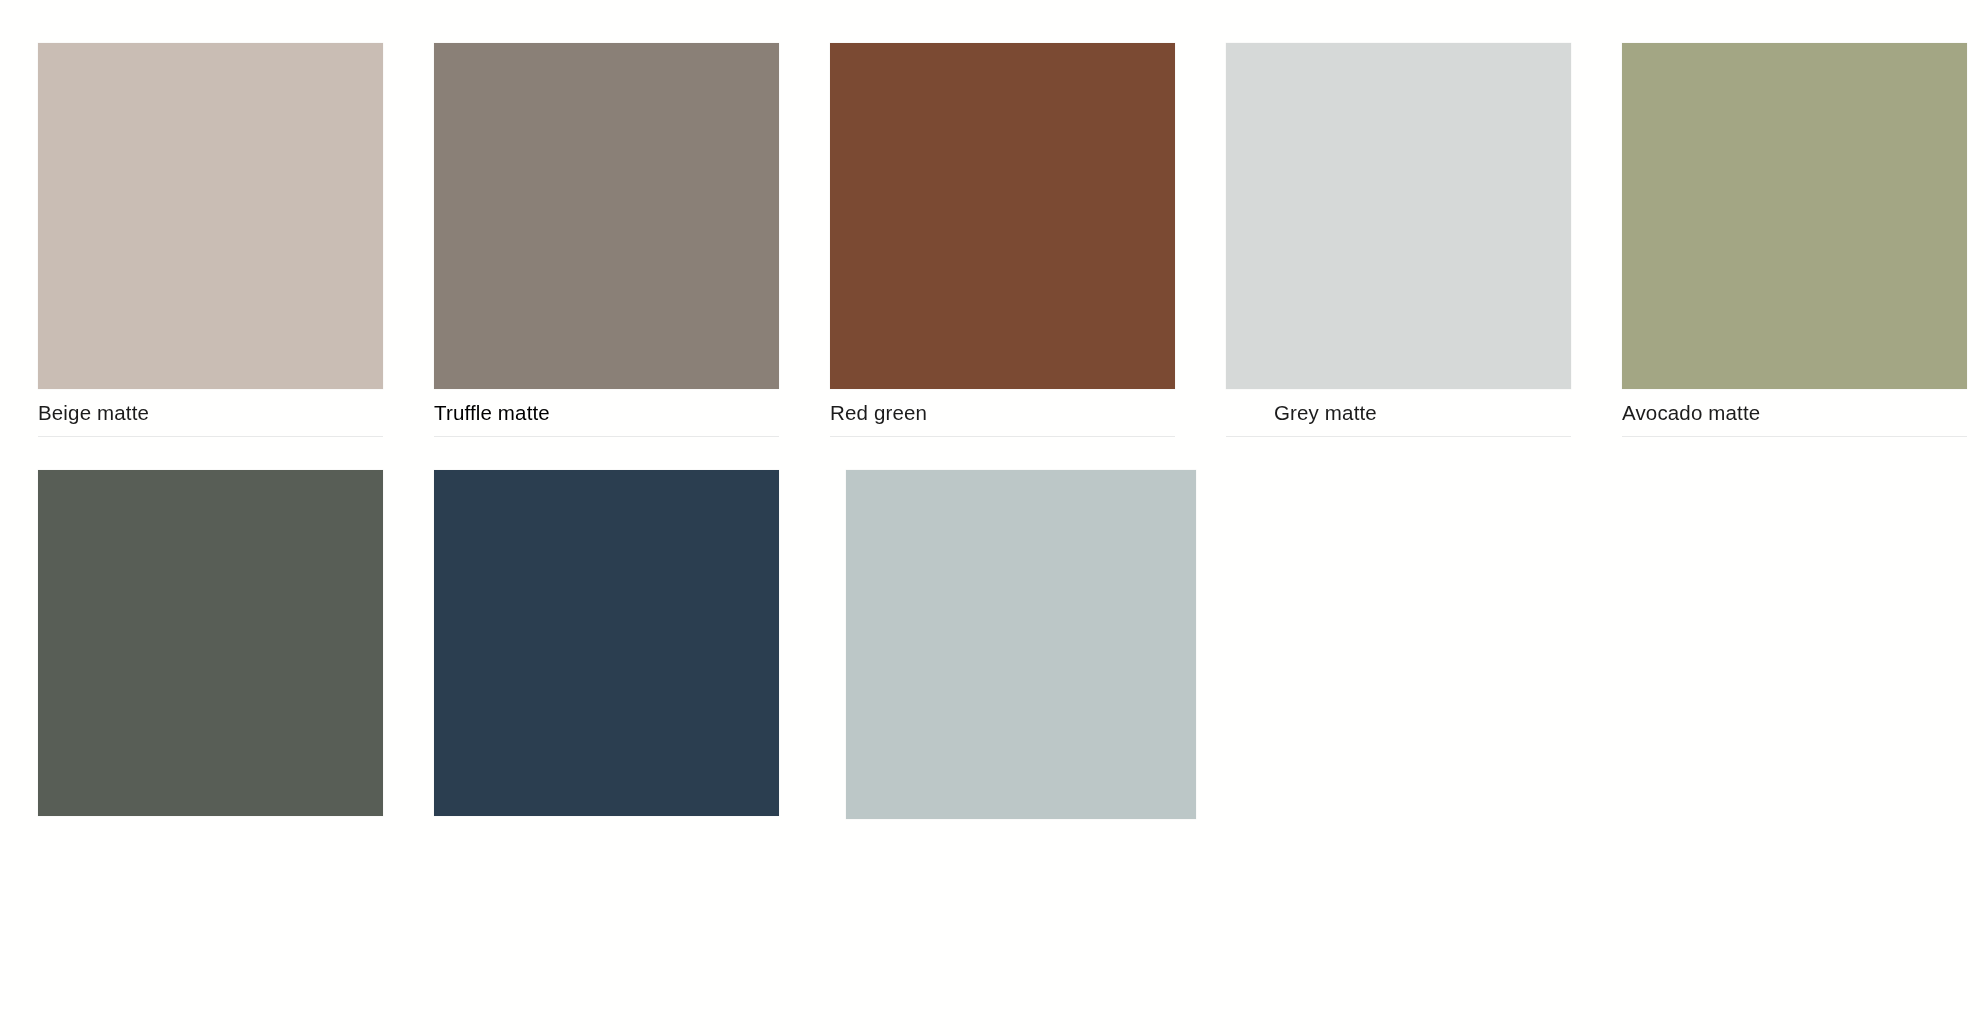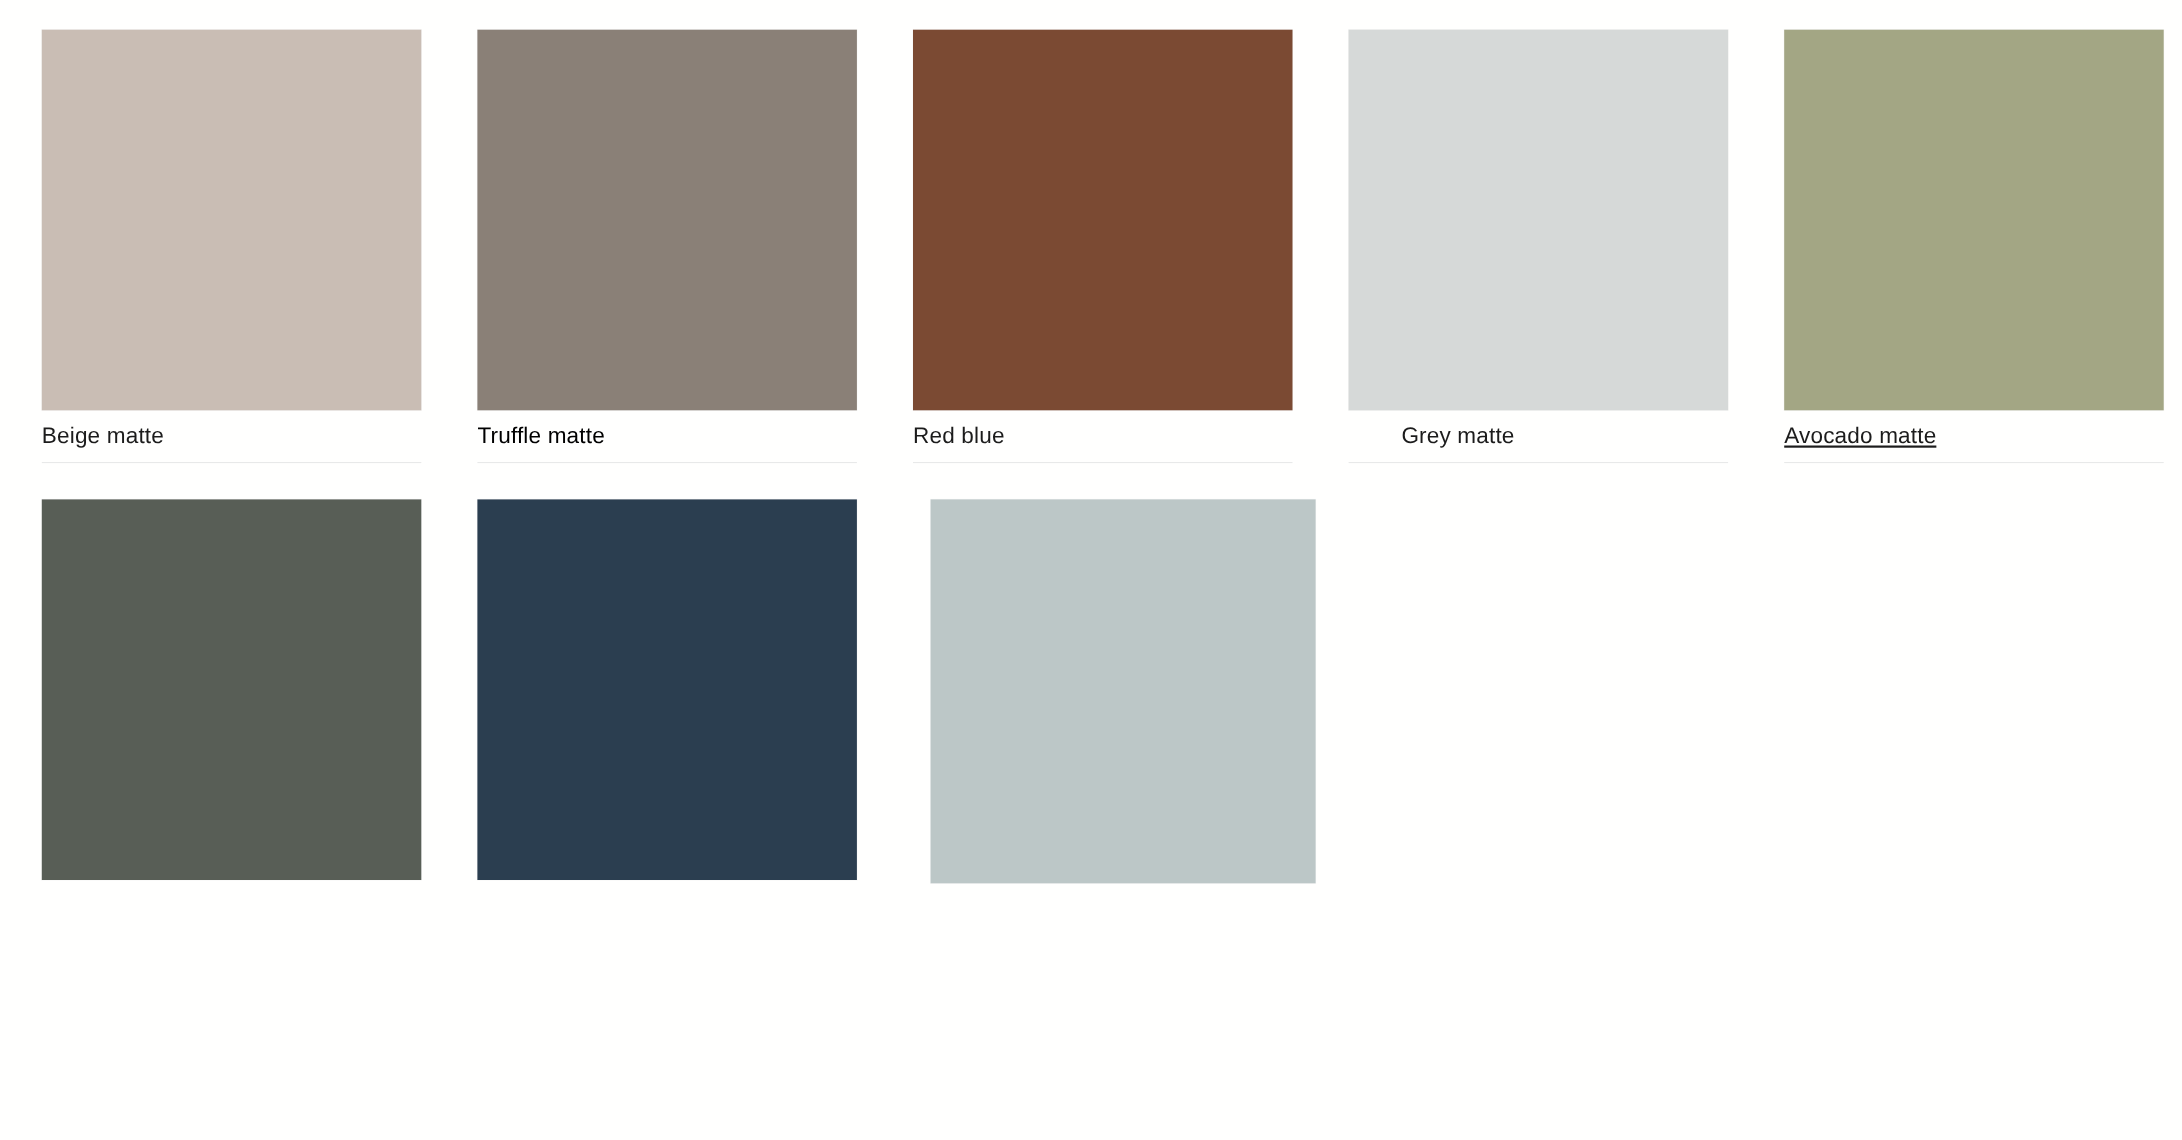--- a/index.html
+++ b/index.html
@@ -12,21 +12,21 @@
     height: 1036px;
     background: #fffffe;
     font-family: "Liberation Sans", "DejaVu Sans", sans-serif;
     overflow: hidden;
     position: relative;
   }
 
   #swatch-grid {
     position: absolute;
     left: 0;
-    top: 0;
+    top: 16px;
     width: 1984px;
     height: 788px;
     box-sizing: border-box;
     padding: 27px 0 0 38px;
     border-radius: 14px;
   }
 
   .swatch-row {
     display: flex;
     flex-direction: row;
@@ -92,35 +92,35 @@
     <div class="swatch-card">
       <div class="swatch-chip" style="background-color: rgb(138, 128, 119);"></div>
       <div class="swatch-label-zone" style="border-bottom-color: rgb(232, 233, 233);">
         <div class="swatch-label" style="color: #000000;">Truffle matte</div>
       </div>
     </div>
 
     <div class="swatch-card">
       <div class="swatch-chip" style="background-color: rgb(123, 74, 51);"></div>
       <div class="swatch-label-zone" style="border-bottom-color: rgb(232, 233, 233);">
-        <div class="swatch-label" style="color: rgb(28, 28, 28);">Red blue</div>
+        <div class="swatch-label" style="color: rgb(28, 28, 28);">Red green</div>
       </div>
     </div>
 
     <div class="swatch-card">
       <div class="swatch-chip" style="background-color: rgb(214, 217, 216);"></div>
       <div class="swatch-label-zone" style="border-bottom-color: rgb(232, 233, 233);">
         <div class="swatch-label" style="color: rgb(28, 28, 28); margin-left: 48px;">Grey matte</div>
       </div>
     </div>
 
     <div class="swatch-card">
       <div class="swatch-chip" style="background-color: rgb(163, 166, 132);"></div>
       <div class="swatch-label-zone" style="border-bottom-color: rgb(232, 233, 233);">
-        <div class="swatch-label" style="color: rgb(28, 28, 28); text-decoration: underline;">Avocado matte</div>
+        <div class="swatch-label" style="color: rgb(28, 28, 28);">Avocado matte</div>
       </div>
     </div>
 
   </div>
 
   <div class="swatch-row row-2">
 
     <div class="swatch-card">
       <div class="swatch-chip" style="background-color: rgb(88, 94, 86);"></div>
     </div>

